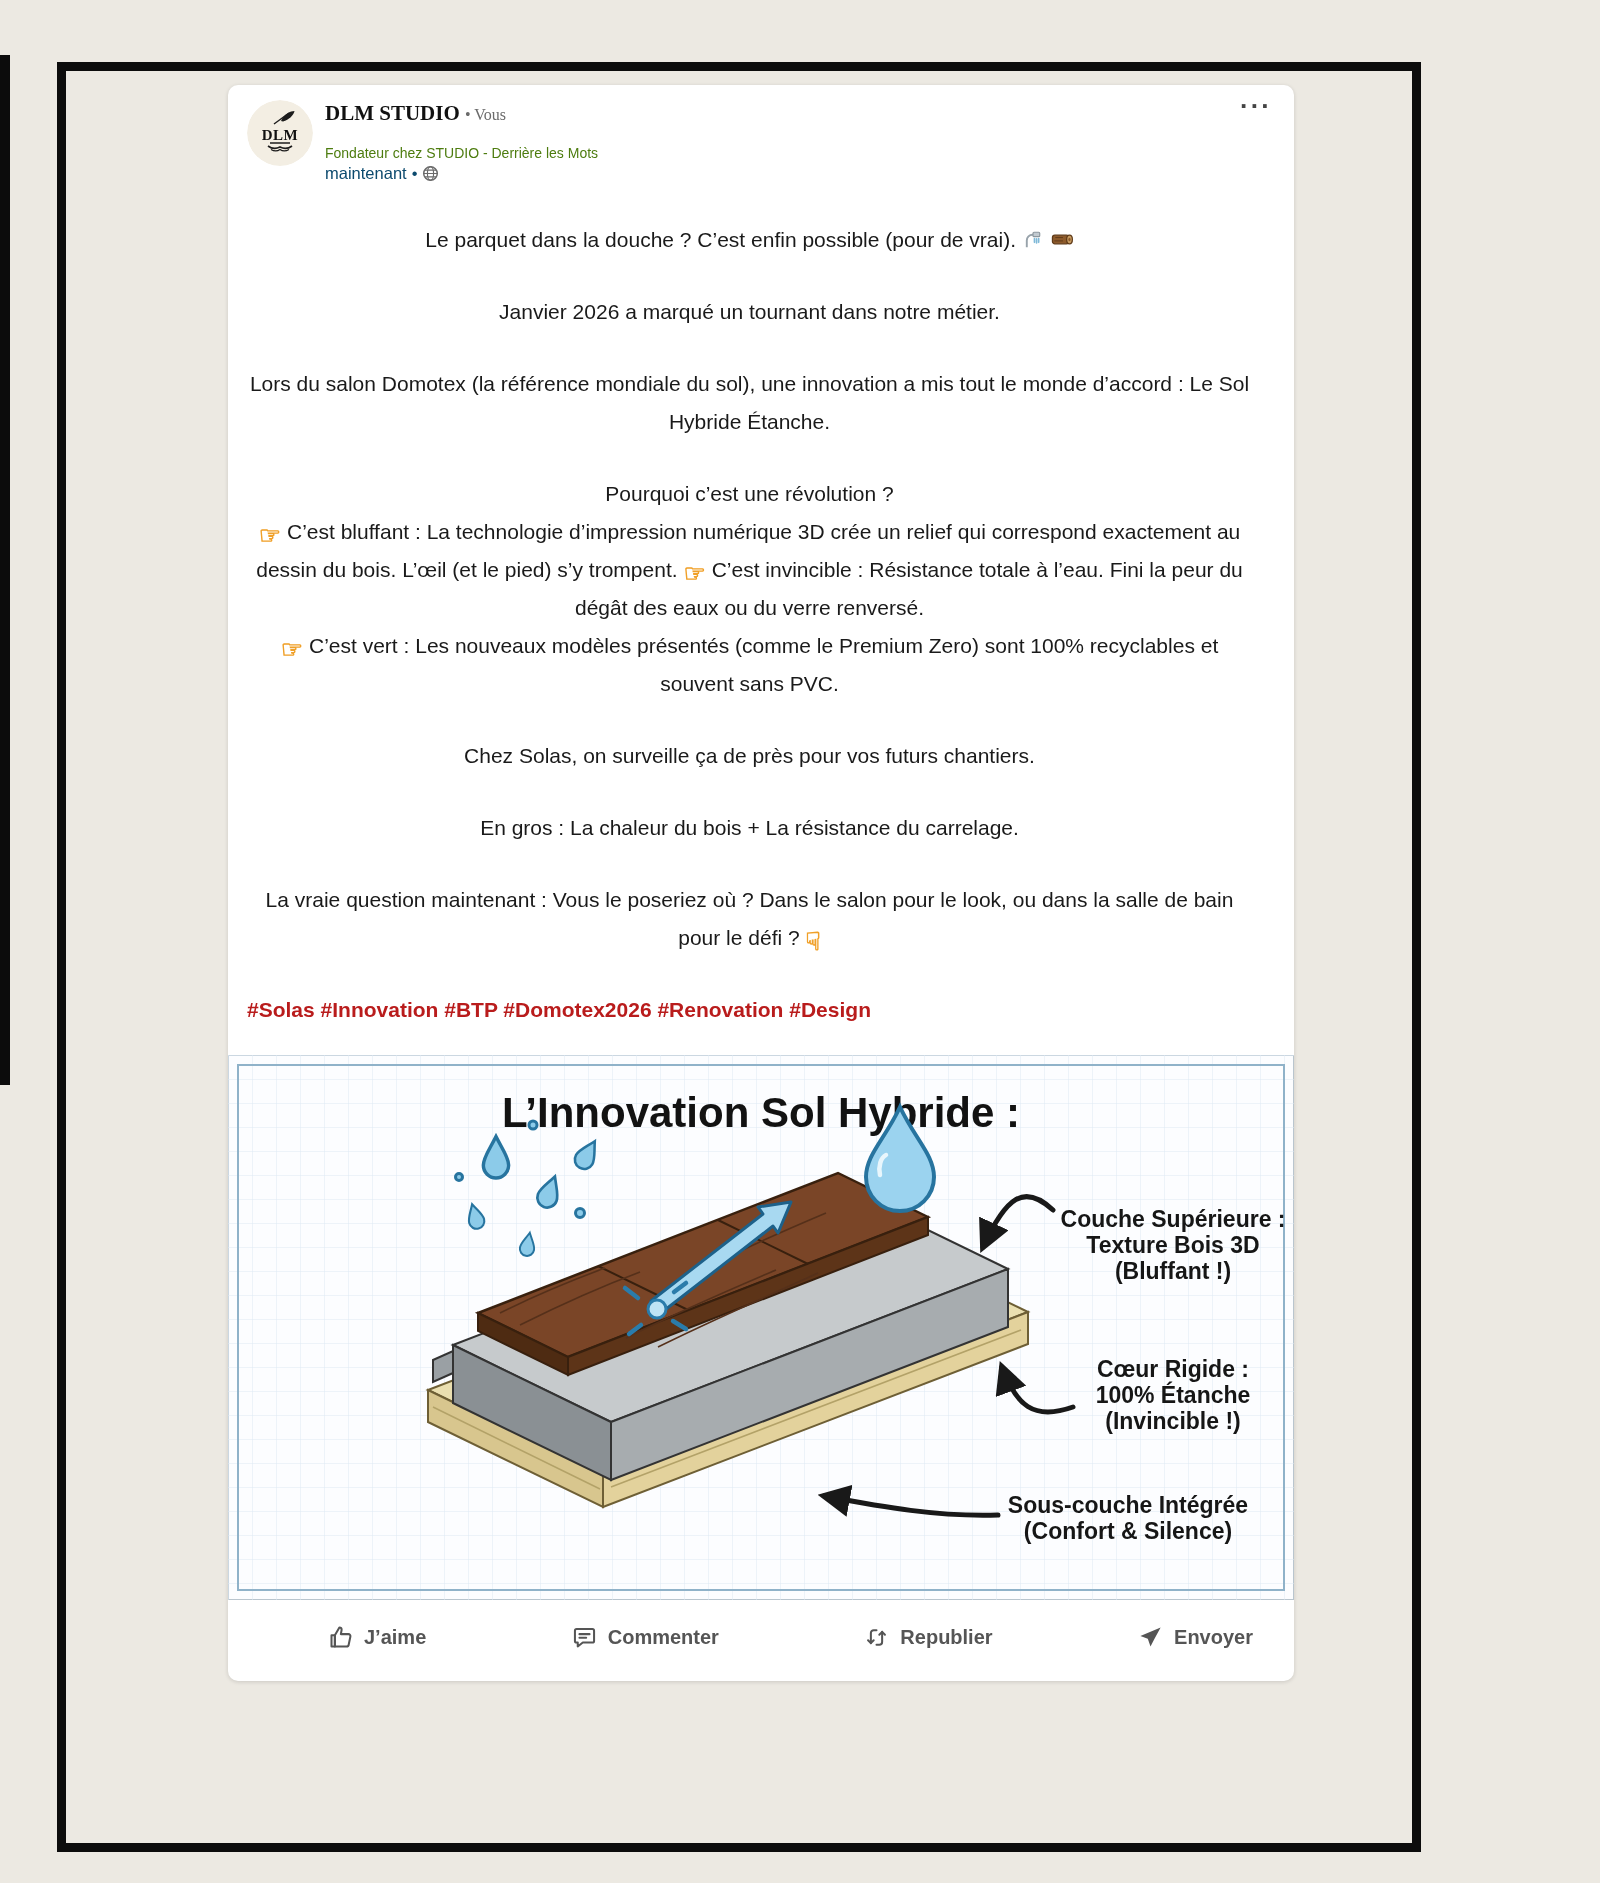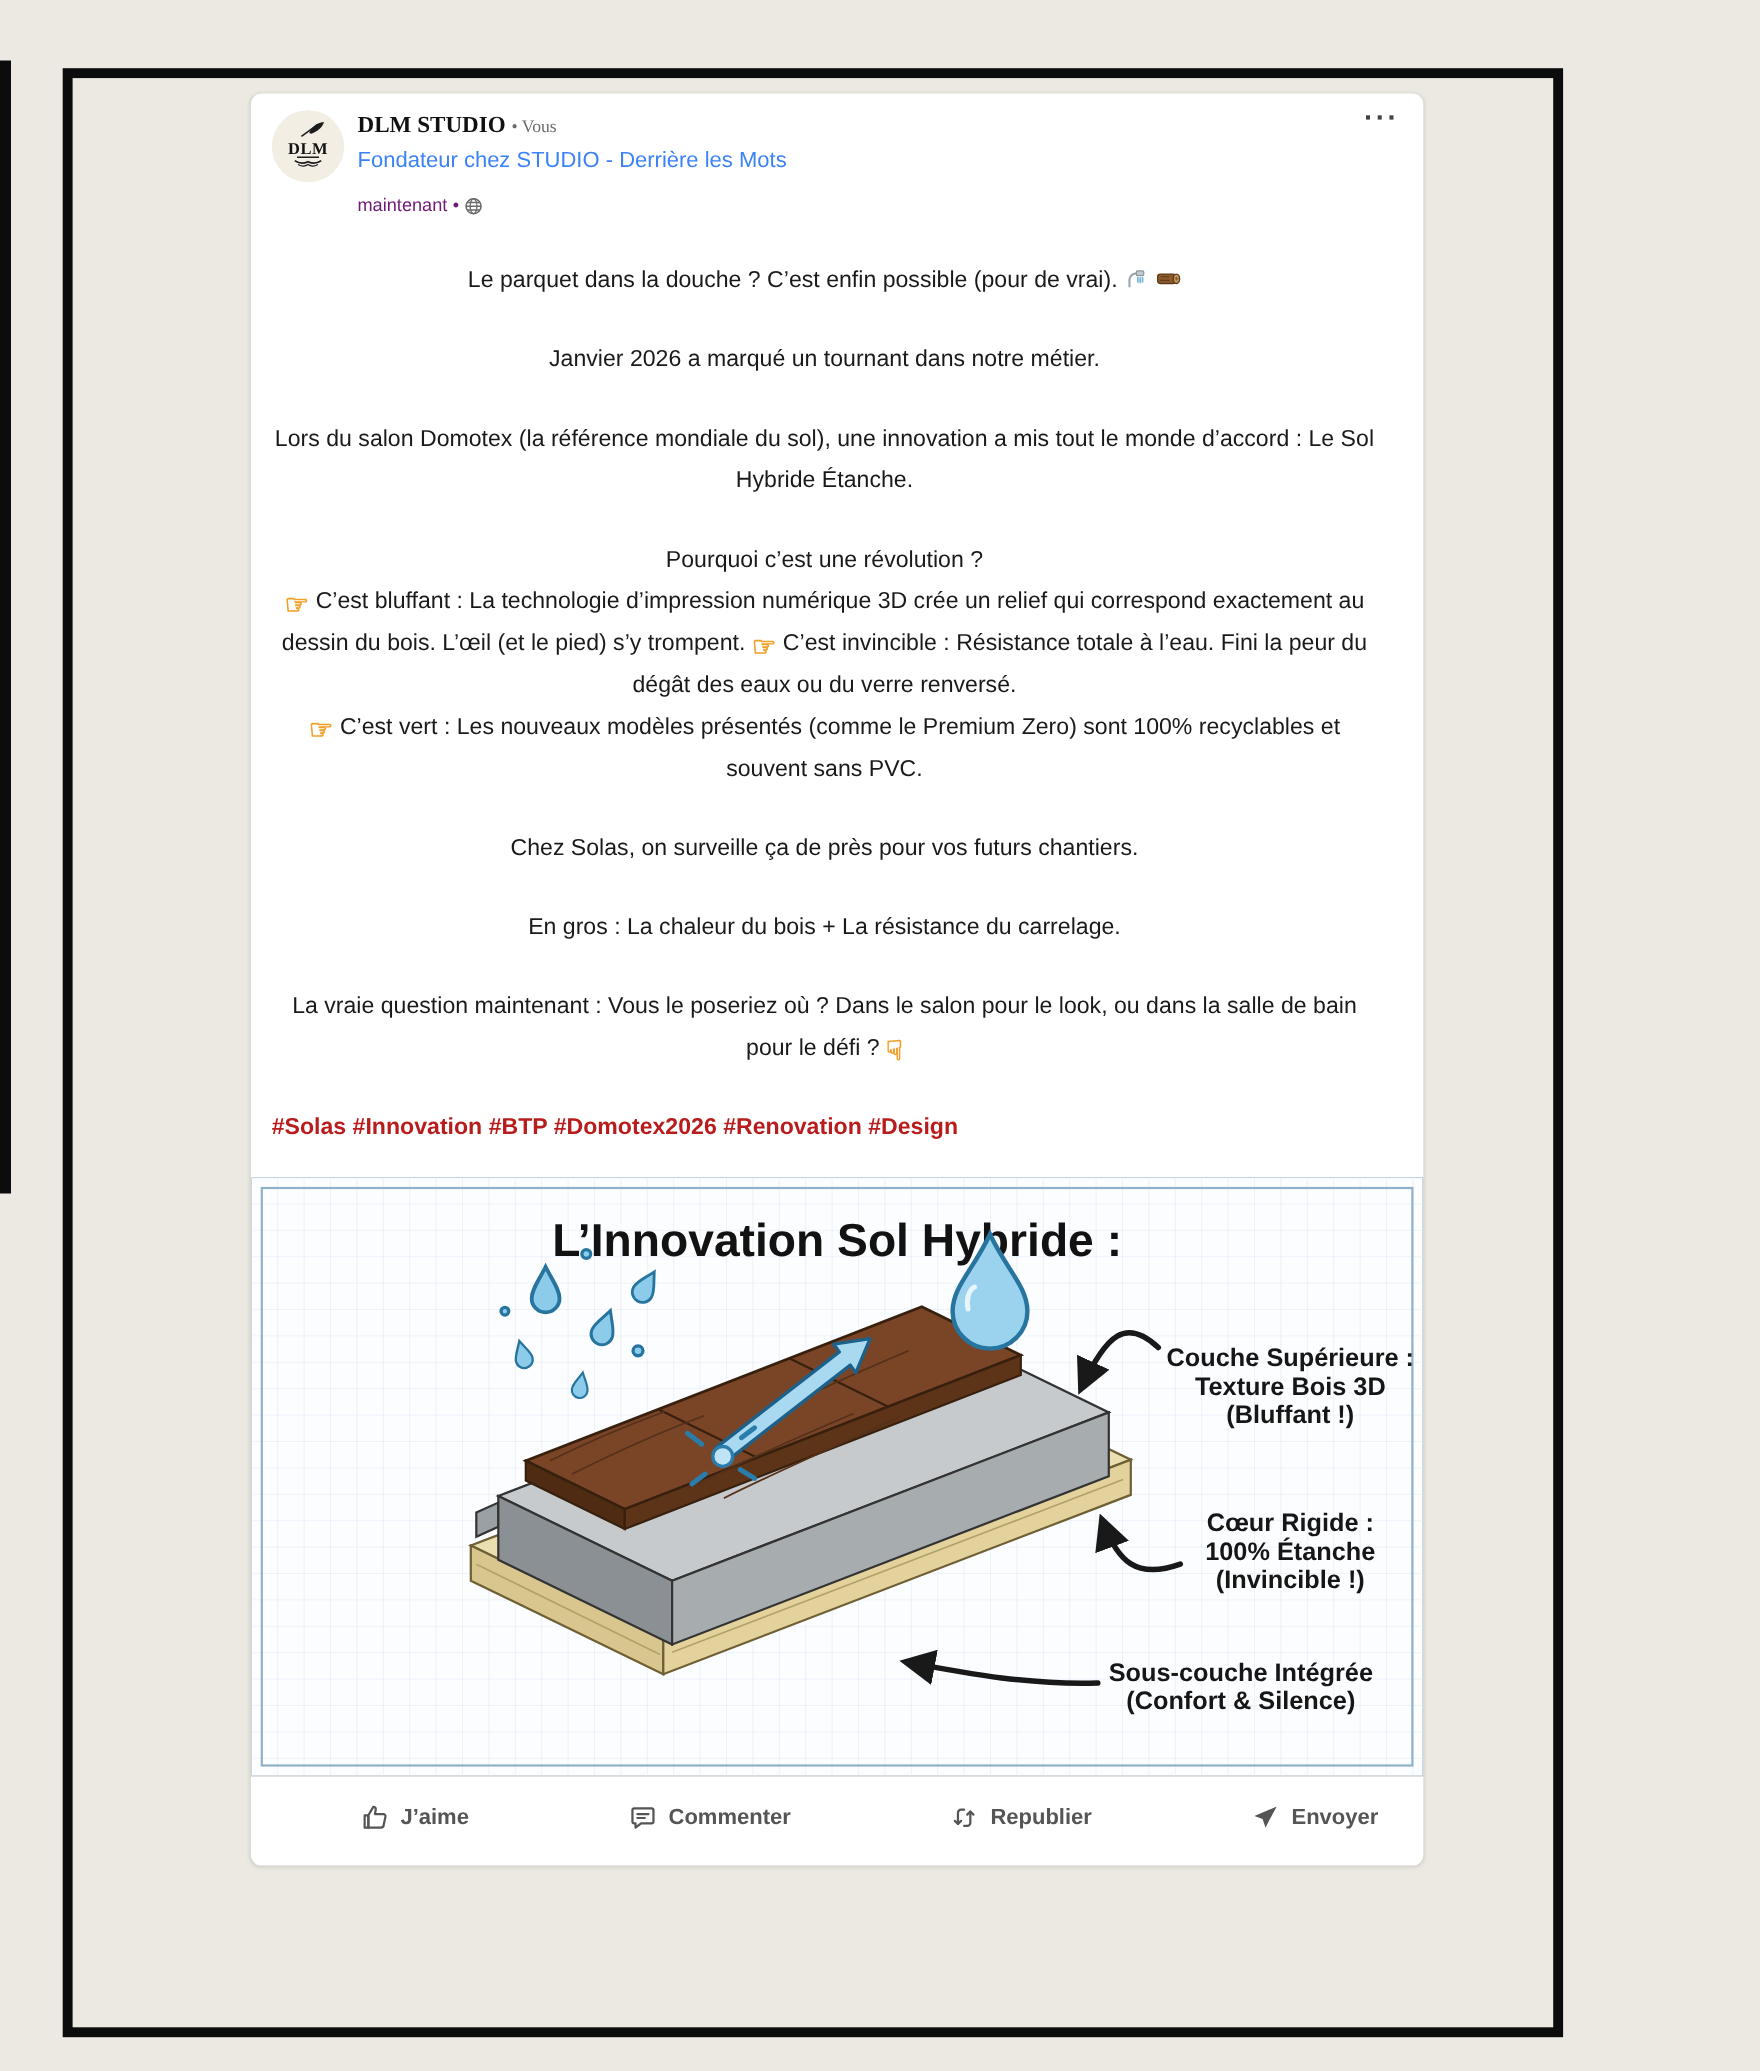--- a/index.html
+++ b/index.html
@@ -33,22 +33,22 @@
   
   .post-header{
     position:relative;
     display:flex;align-items:flex-start;
     padding:15px 19px 0 19px;
   }
   .avatar{width:66px;height:66px;flex:0 0 66px;border-radius:50%;overflow:hidden;}
   .id-block{margin-left:12px;line-height:1.25;}
   .name-row{font-size:21px;font-weight:700;color:#111;font-family:Liberation Serif, serif;}
   .name-row .sub{font-weight:400;font-size:16px;color:#6b6b6b;}
-  .headline{font-size:20px;color:#3b82f6;margin-top:8px;}
-  .time-row{font-size:16.5px;color:#701a75;margin-top:18px;display:flex;align-items:center;gap:5px;}
+  .headline{font-size:14px;color:#4d7c0f;margin-top:19px;}
+  .time-row{font-size:16.5px;color:#0c4a6e;margin-top:0;display:flex;align-items:center;gap:5px;}
   .more{
     position:absolute;right:22px;top:8px;
     font-size:26px;font-weight:700;color:#444;letter-spacing:2px;
     cursor:pointer;line-height:1;
   }
   
   .post-body{
     margin-top:38px;
     padding:0 26px 0 19px;
     font-size:21px;line-height:38px;color:#1a1a1a;

